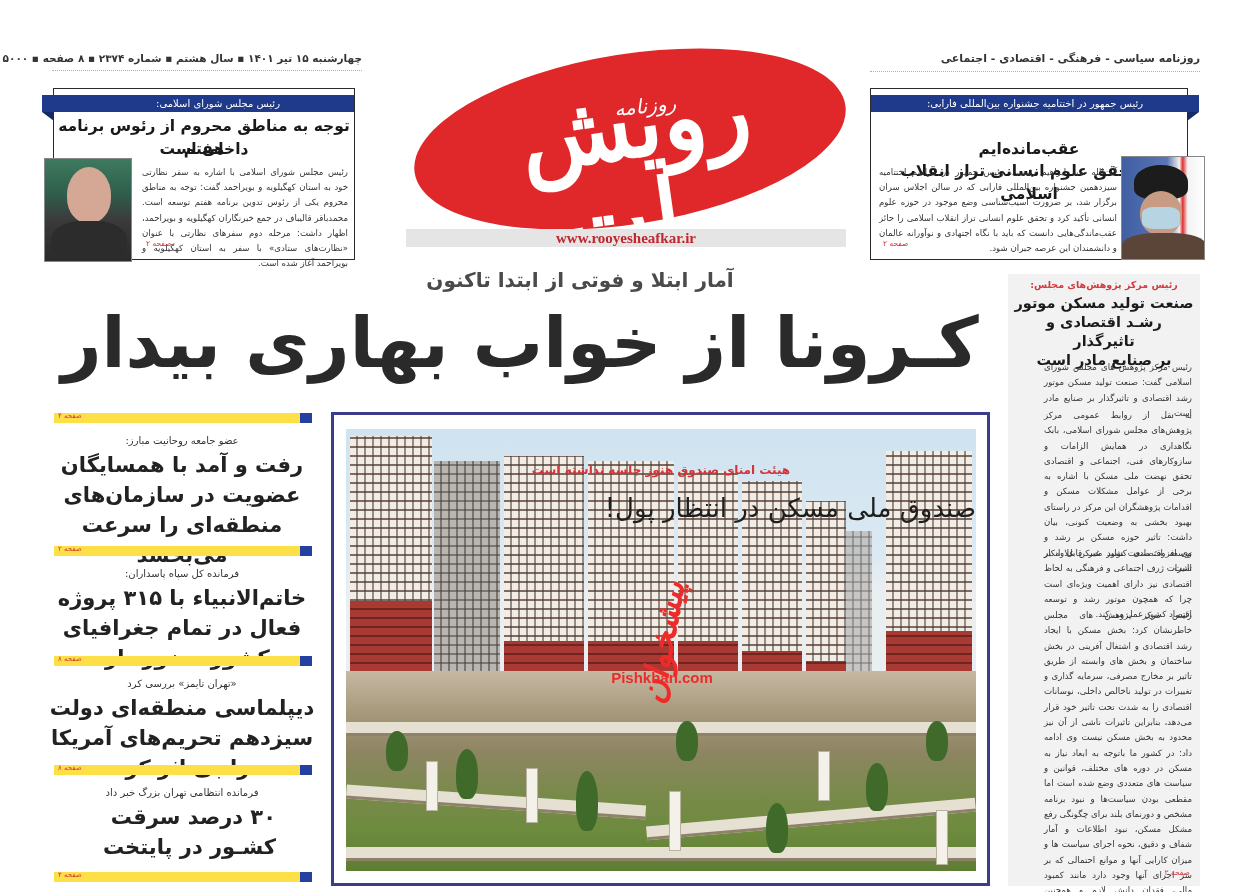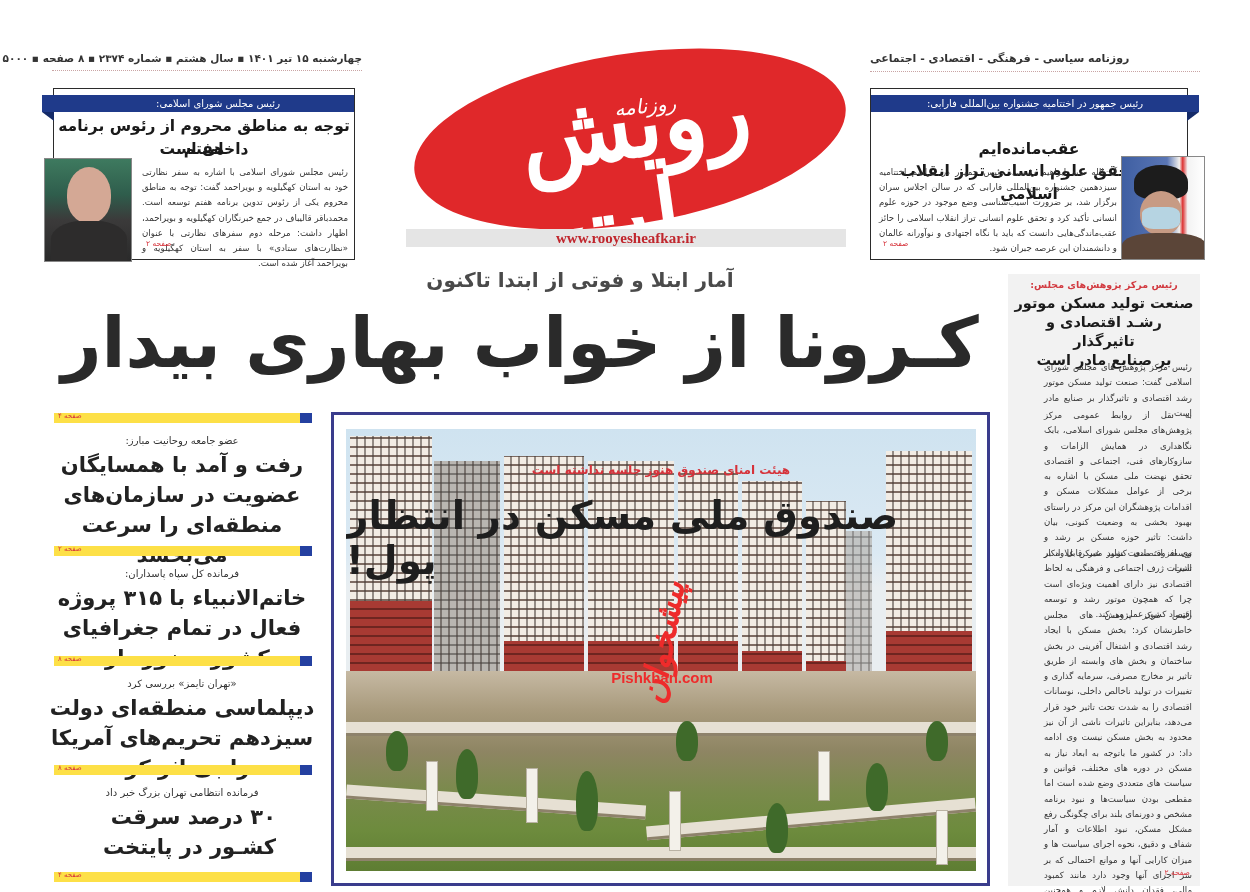--- a/index.html
+++ b/index.html
@@ -3,21 +3,21 @@
 <meta charset="utf-8">
 <style>
   * { box-sizing: border-box; margin: 0; padding: 0; }
   html, body { width: 1250px; height: 892px; overflow: hidden; background: #ffffff; }
   body { font-family: "DejaVu Sans", sans-serif; color: #231f20; position: relative; direction: rtl; }
 
   .abs { position: absolute; }
 
   
   .top-left-info { left: 52px; top: 52px; width: 310px; font-size: 10.5px; font-weight: bold; color: #333; text-align: center; padding-bottom: 6px; border-bottom: 1px dotted #c9a4a4; white-space: nowrap; }
-  .top-right-info { right: 50px; top: 52px; width: 330px; font-size: 11px; font-weight: bold; color: #333; text-align: left; padding-bottom: 6px; border-bottom: 1px dotted #c9a4a4; }
+  .top-right-info { right: 50px; top: 52px; width: 330px; font-size: 11px; font-weight: bold; color: #333; text-align: right; padding-bottom: 6px; border-bottom: 1px dotted #c9a4a4; }
 
   
   .logo-wrap { left: 406px; top: 48px; width: 440px; height: 210px; }
   .logo-ellipse { position: absolute; left: 6px; top: 6px; width: 436px; height: 170px; background: #e0282a; border-radius: 50%; transform: rotate(-9deg); }
   .logo-small { position: absolute; right: 170px; top: 46px; color: #fff; font-family: "DejaVu Serif", serif; font-size: 20px; font-style: italic; transform: rotate(-6deg); }
   .logo-main { position: absolute; left: 70px; top: 30px; width: 330px; text-align: center; color: #fff; font-family: "DejaVu Serif", serif; font-weight: bold; font-size: 92px; line-height: 1; transform: rotate(-8deg); letter-spacing: -2px; }
   .logo-url-bar { position: absolute; left: 0; right: 0; top: 181px; height: 18px; background: #e5e5e5; }
   .logo-url { position: absolute; left: 0; right: 0; top: 182px; text-align: center; font-family: "Liberation Serif", serif; font-weight: bold; font-size: 15px; color: #c0262d; direction: ltr; }
 
   
@@ -48,21 +48,21 @@
   .sect-bar { position: absolute; left: 54px; width: 256px; height: 10px; background: #fde047; }
   .sect-bar .sq { position: absolute; right: -2px; top: 0; width: 12px; height: 10px; background: #2440a0; }
   .sect-bar .ref { position: absolute; left: 4px; top: -1px; font-size: 7px; color: #d6323a; }
   .lc-kicker { position: absolute; left: 54px; width: 256px; text-align: center; font-size: 10px; color: #333; }
   .lc-title { position: absolute; left: 48px; width: 268px; text-align: center; font-size: 21px; font-weight: bold; color: #222; line-height: 30px; }
 
   
   .photo-frame { left: 331px; top: 412px; width: 659px; height: 474px; border: 3px solid #3a3c8c; background: #fff; }
   .photo-inner { position: absolute; left: 12px; top: 14px; width: 630px; height: 442px; overflow: hidden; background: linear-gradient(180deg, #cfe3f0 0%, #dbe9f3 28%, #e9eef1 36%); }
   .photo-kicker { position: absolute; top: 34px; left: 0; right: 0; text-align: center; font-size: 12px; font-weight: bold; color: #d6323a; }
-  .photo-title { position: absolute; top: 64px; left: 0; right: 0; text-align: left; font-size: 39px; font-weight: bold; color: #1e1e1e; }
+  .photo-title { position: absolute; top: 64px; left: 0; right: 0; text-align: right; font-size: 26px; font-weight: normal; color: #1e1e1e; }
 
   .tower { position: absolute; bottom: 0; }
   .tower .wall { position: absolute; inset: 0; background: repeating-linear-gradient(0deg, #f2ece4 0 7px, #7d6b62 7px 9px); }
   .tower .win { position: absolute; inset: 0; background: repeating-linear-gradient(90deg, transparent 0 6px, rgba(70,60,55,.55) 6px 8px); }
   .tower .base { position: absolute; left: 0; right: 0; bottom: 0; background: repeating-linear-gradient(0deg, #a83a33 0 7px, #6e2520 7px 9px); }
   .tower.grey .wall { background: repeating-linear-gradient(0deg, #b9b6b1 0 7px, #7a7773 7px 9px); }
 
   .ground { position: absolute; left: 0; right: 0; bottom: 0; height: 200px; background: linear-gradient(180deg, #c6b9a3 0%, #a89a7c 20%, #8e8563 40%, #7a8a4c 60%, #6d8b3d 80%, #5e7d33 100%); }
   .hedge { position: absolute; height: 14px; background: #e6e0d3; border-bottom: 3px solid #8e826b; }
   .shrub { position: absolute; width: 22px; border-radius: 50% 50% 40% 40%; background: #3f6a2a; }

